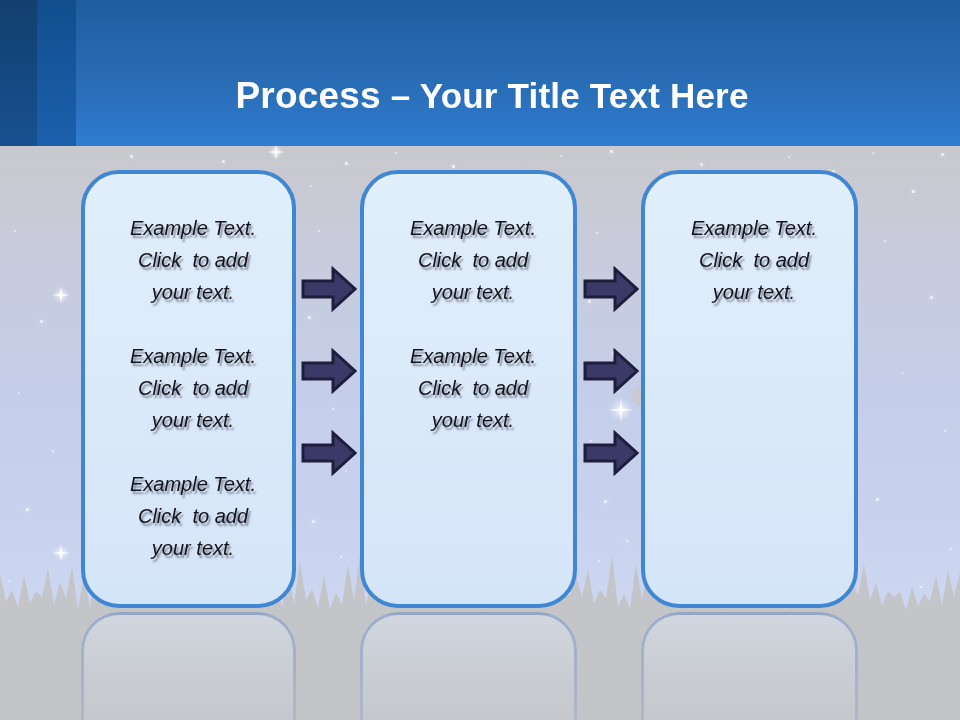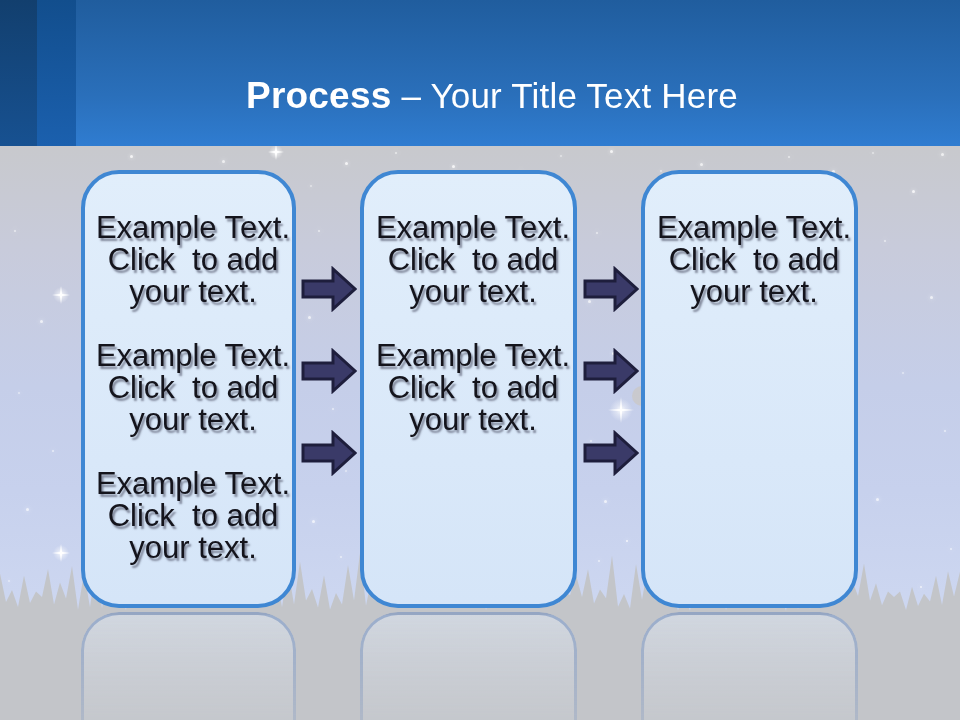--- a/index.html
+++ b/index.html
@@ -10,41 +10,41 @@
   #header{position:absolute;left:0;top:0;width:960px;height:172px;
     background:linear-gradient(to bottom,#205d9e 0%,#2a6fba 55%,#3283dc 100%);}
   .stripe1{position:absolute;left:0;top:0;width:37px;height:146px;
     background:linear-gradient(to bottom,#123f6e,#175191);}
   .stripe2{position:absolute;left:37px;top:0;width:39px;height:146px;
     background:linear-gradient(to bottom,#124e8d,#1b60ae);}
   #title{position:absolute;left:0;top:0;width:960px;height:146px;
     display:flex;align-items:center;justify-content:center;padding-left:24px;box-sizing:border-box;
     color:#ffffff;font-size:35px;letter-spacing:.2px;}
   #title .t-bold{font-weight:bold;font-size:37px;}
-  #title .t-rest{margin-left:10px;font-weight:normal;}
+  #title .t-rest{margin-left:10px;font-weight:bold;}
 
   
   #body{position:absolute;left:0;top:146px;width:960px;height:574px;overflow:hidden;
     background:linear-gradient(to bottom,
       #c8c9cd 0%, #c8cbdb 18%, #c5cee9 42%, #c7d1ed 60%, #ccd6f0 78%, #ced8f1 100%);}
 
   .star{position:absolute;border-radius:50%;background:#ffffff;box-shadow:0 0 4px rgba(255,255,255,.9);}
   .sparkle{position:absolute;background:radial-gradient(circle,rgba(255,255,255,.95) 0%,rgba(255,255,255,.4) 28%,rgba(255,255,255,0) 62%);}
   .sparkle::before,.sparkle::after{content:"";position:absolute;left:0;top:50%;width:100%;height:2px;margin-top:-1px;
     background:linear-gradient(to right,rgba(255,255,255,0),#fff 42%,#fff 58%,rgba(255,255,255,0));}
   .sparkle::after{transform:rotate(90deg);}
 
   #grass{position:absolute;left:0;top:399px;width:960px;height:175px;}
 
   
   .pbox{position:absolute;top:24px;height:438px;box-sizing:border-box;
     border:4px solid #3f87d3;border-radius:38px;
     background:linear-gradient(to bottom,#e1eefb,#d5e5f8);
     padding-top:38px;text-align:center;}
-  .pbox p{margin:0 0 32px 9px;font-size:31px;line-height:32px;color:#14141c;
+  .pbox p{margin:0 0 32px 9px;font-style:italic;font-size:20px;line-height:32px;color:#14141c;
     white-space:pre-wrap;text-shadow:2px 3px 2px rgba(100,105,125,.75);}
 
   .reflection{position:absolute;top:466px;height:258px;box-sizing:border-box;
     border:3px solid rgba(110,140,190,.6);border-radius:38px;
     background:linear-gradient(to bottom,rgba(224,234,248,.55),rgba(224,234,248,.12) 55%,rgba(224,234,248,0) 85%);
     -webkit-mask-image:linear-gradient(to bottom,rgba(0,0,0,.9),rgba(0,0,0,.25) 55%,rgba(0,0,0,0) 85%);
     mask-image:linear-gradient(to bottom,rgba(0,0,0,.9),rgba(0,0,0,.25) 55%,rgba(0,0,0,0) 85%);}
 
   .arrow{position:absolute;width:56px;height:46px;}
 </style>

